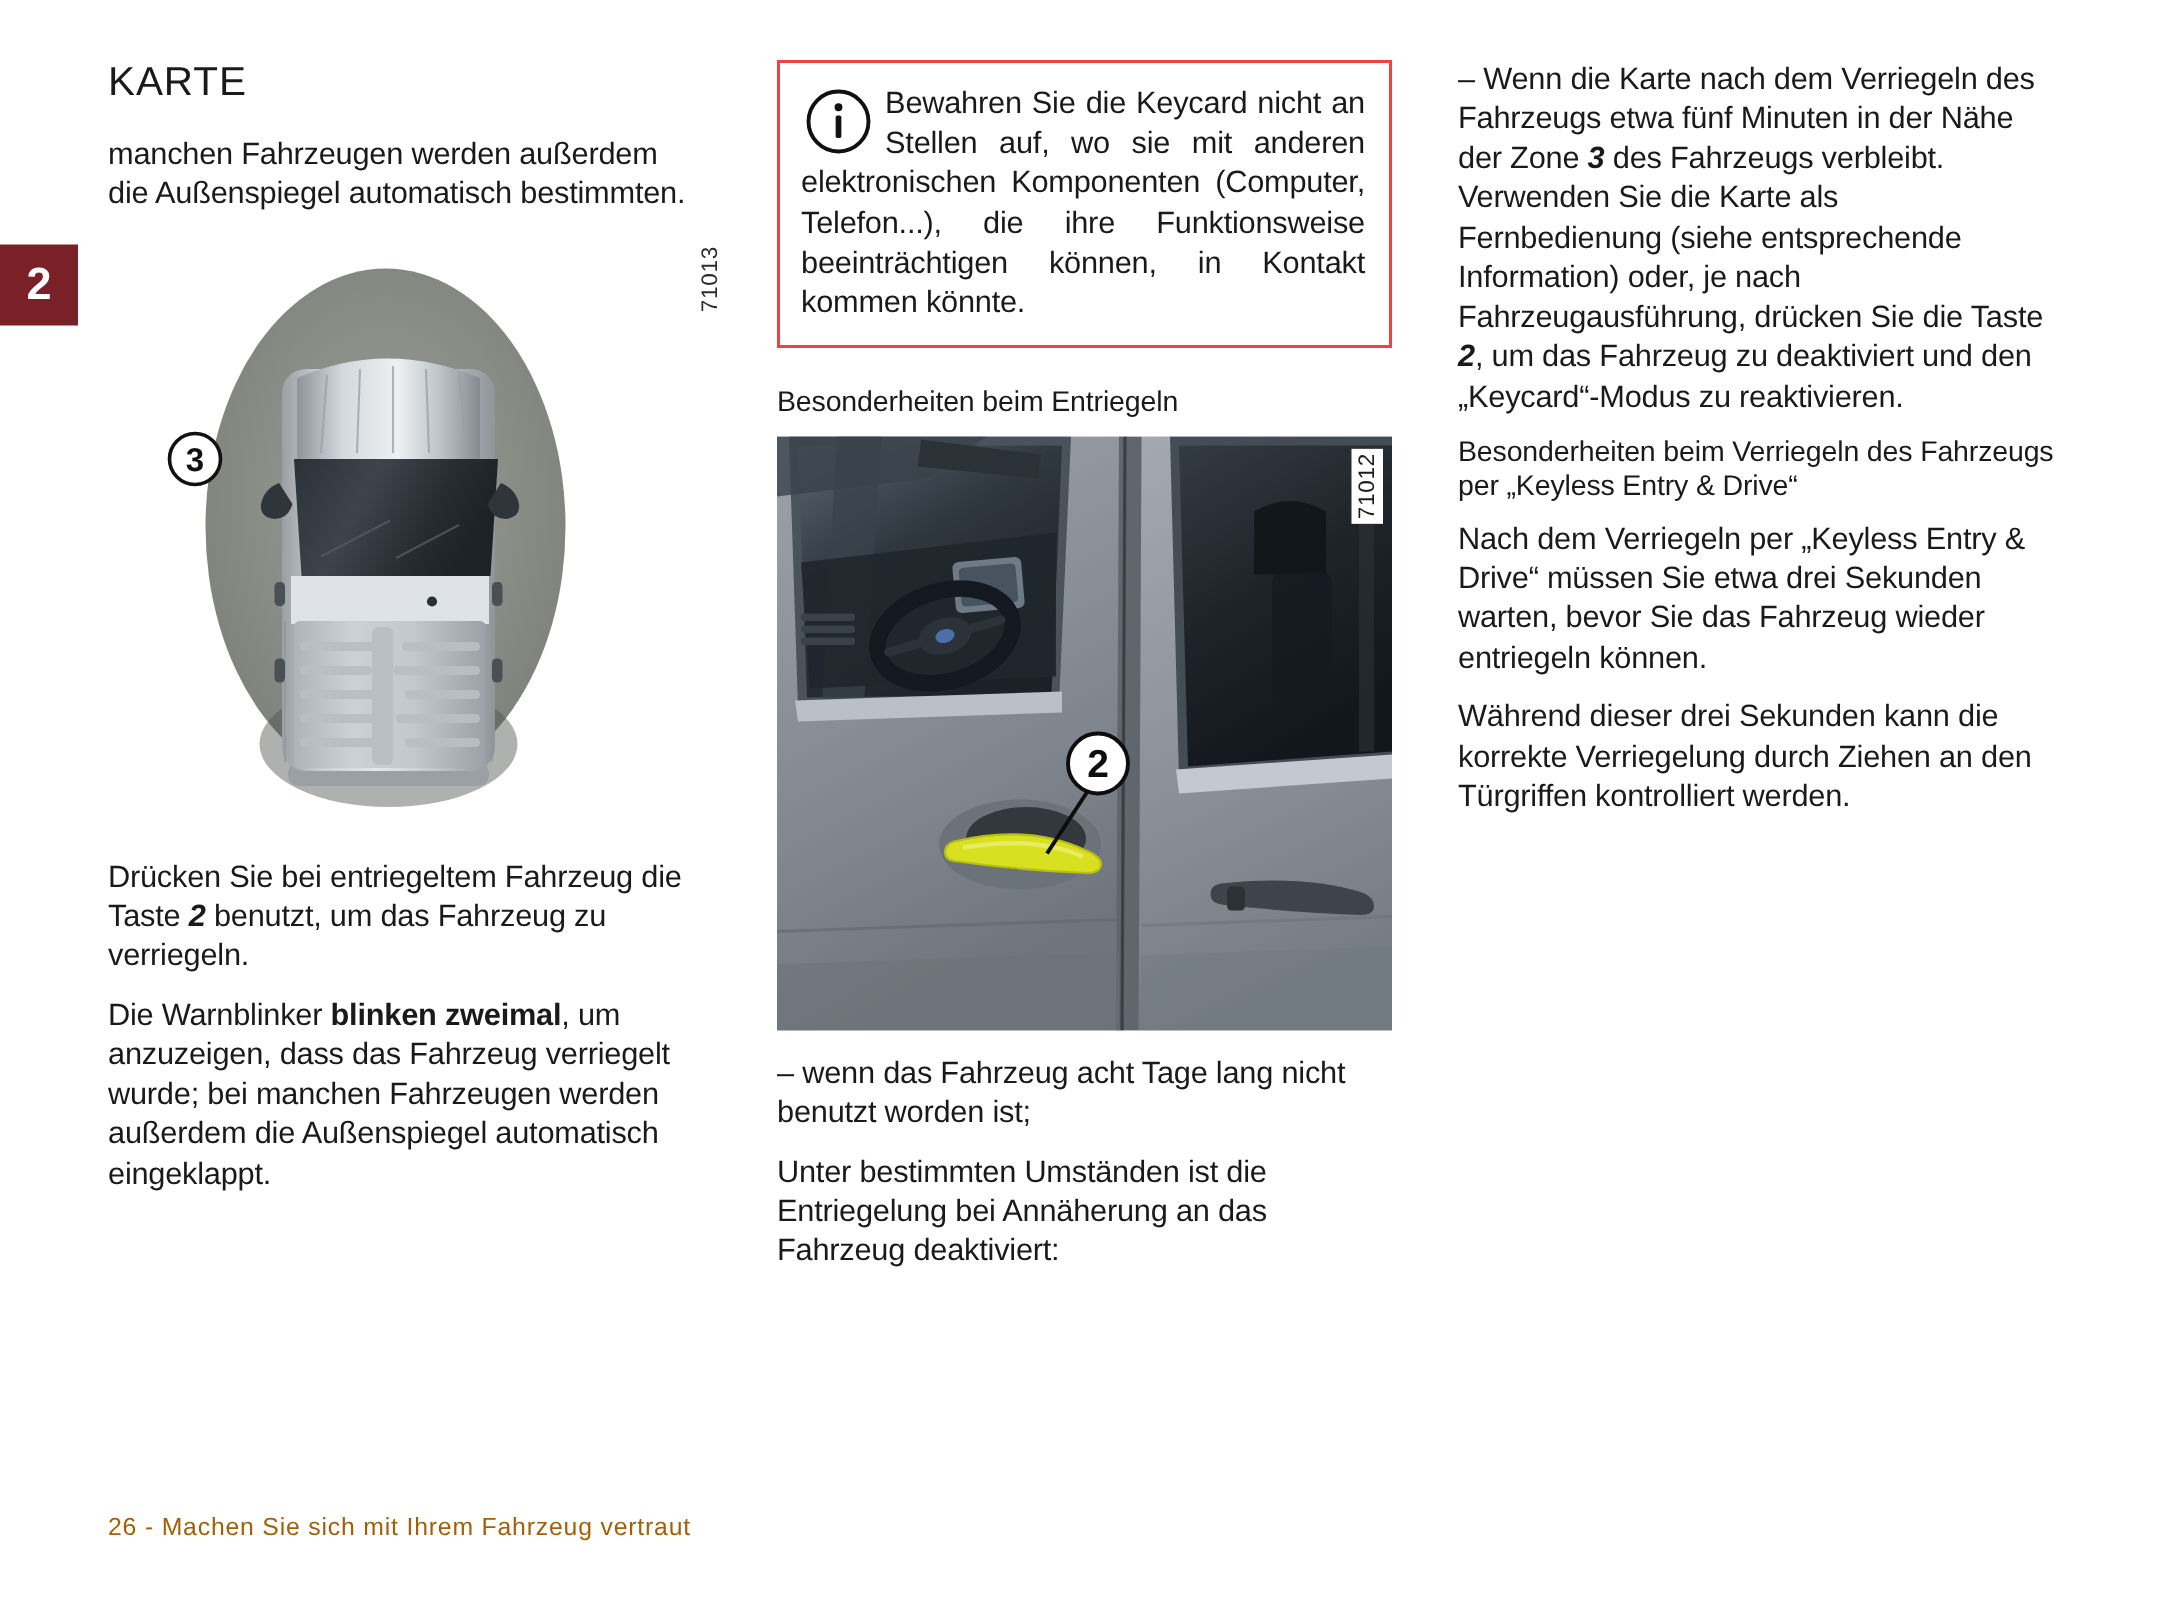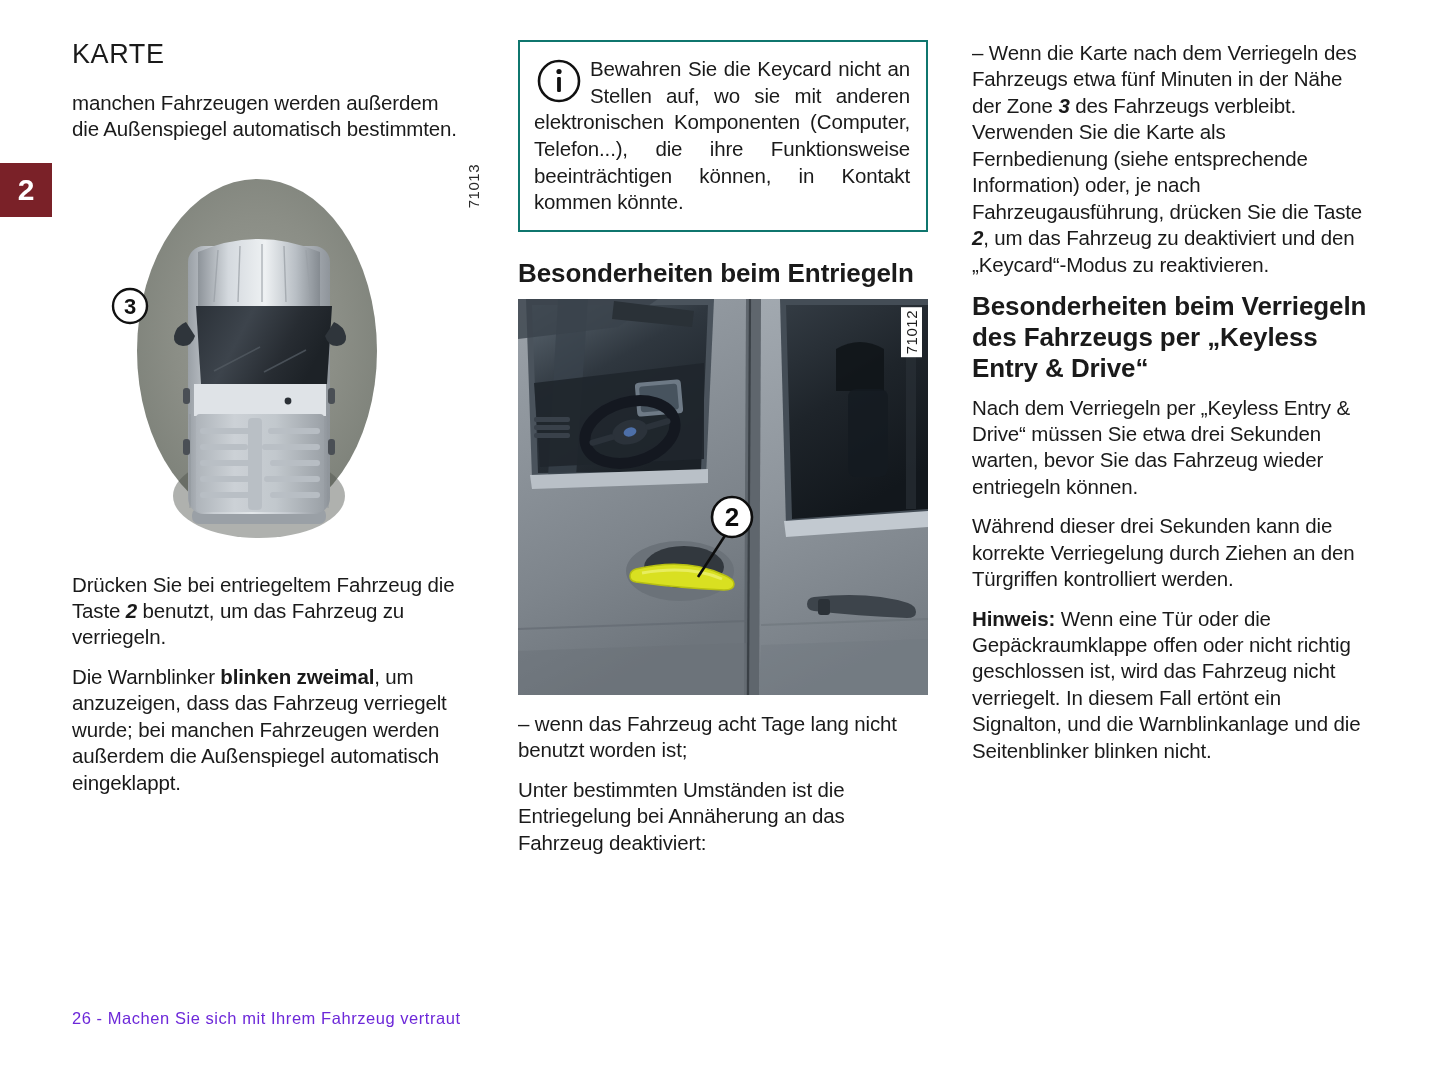--- a/index.html
+++ b/index.html
@@ -47,40 +47,40 @@
 
   h1.page-title {
     font-size: 27px;
     font-weight: 400;
     letter-spacing: 0.6px;
     margin: 0 0 20px 0;
     line-height: 1.1;
   }
 
   h2.sec-title {
-    font-size: 26px;
-    font-weight: 700;
+    font-size: 19px;
+    font-weight: 400;
     margin: 0 0 10px 0;
     line-height: 1.2;
     letter-spacing: -0.1px;
   }
 
   p.body {
     font-size: 20.5px;
     line-height: 1.29;
     margin: 0 17px 13px 0;
     letter-spacing: -0.15px;
   }
   p.body.tight { margin-bottom: 0; }
   p.body b { font-weight: 700; }
   p.body i.num { font-weight: 700; font-style: italic; }
 
   
   .info-box {
-    border: 2px solid #0f766e;
+    border: 2px solid #ef4444;
     padding: 14px 16px 14px 14px;
     margin-bottom: 26px;
     box-sizing: border-box;
   }
   .info-box-inner {
     font-size: 20.5px;
     line-height: 1.3;
     text-align: justify;
     letter-spacing: -0.15px;
   }
@@ -121,21 +121,21 @@
     color: #1c1c1c;
   }
 
   
   .footer {
     position: absolute;
     left: 72px;
     top: 1009px;
     font-size: 16.5px;
     letter-spacing: 0.55px;
-    color: #6d28d9;
+    color: #a16207;
   }
 </style>
 </head>
 <body>
 
 <div id="page">
 
   <div class="chapter-tab">
     <span>2</span>
   </div>
@@ -396,20 +396,17 @@
     <p class="body">
       <span>Verwenden Sie die Karte als Fernbedienung (siehe entsprechende Information) oder, je nach Fahrzeugausführung, drücken Sie die Taste </span><i class="num">2</i><span>, um das Fahrzeug zu deaktiviert und den „Keycard“-Modus zu reaktivieren.</span>
     </p>
 
     <h2 class="sec-title">Besonderheiten beim Verriegeln des Fahrzeugs per „Keyless Entry &amp; Drive“</h2>
 
     <p class="body">Nach dem Verriegeln per „Keyless Entry &amp; Drive“ müssen Sie etwa drei Sekunden warten, bevor Sie das Fahrzeug wieder entriegeln können.</p>
 
     <p class="body">Während dieser drei Sekunden kann die korrekte Verriegelung durch Ziehen an den Türgriffen kontrolliert werden.</p>
 
-    <p class="body">
-      <b>Hinweis:</b><span> Wenn eine Tür oder die Gepäckraumklappe offen oder nicht richtig geschlossen ist, wird das Fahrzeug nicht verriegelt. In diesem Fall ertönt ein Signalton, und die Warnblinkanlage und die Seitenblinker blinken nicht.</span>
-    </p>
   </div>
 
   <div class="footer">26 - Machen Sie sich mit Ihrem Fahrzeug vertraut</div>
 
 </div>
 
 </body></html>

